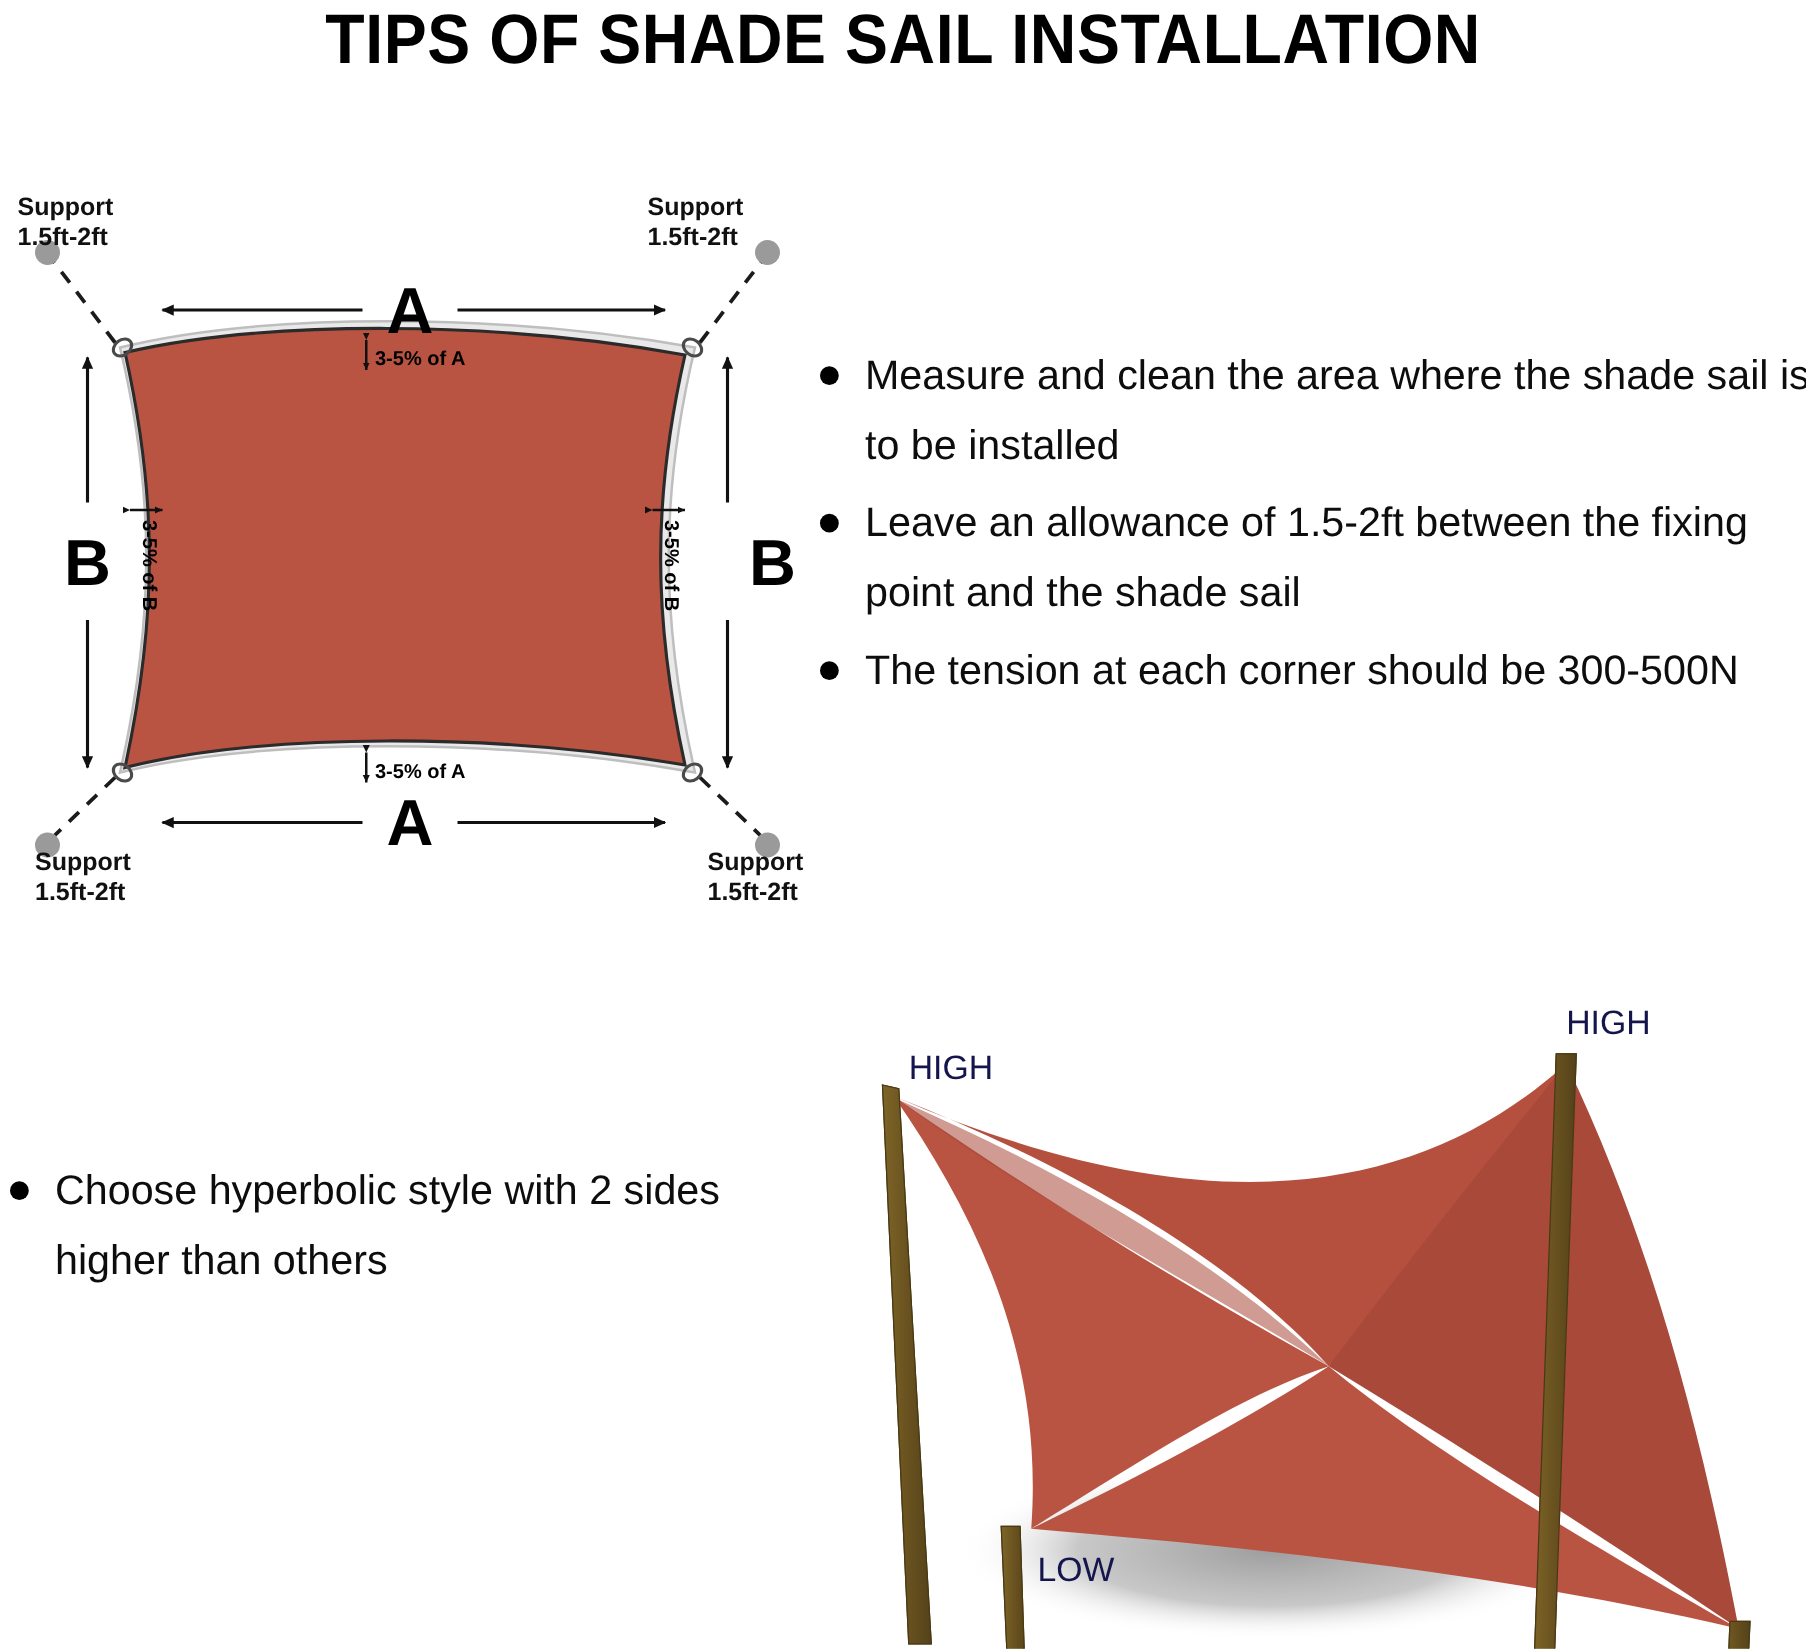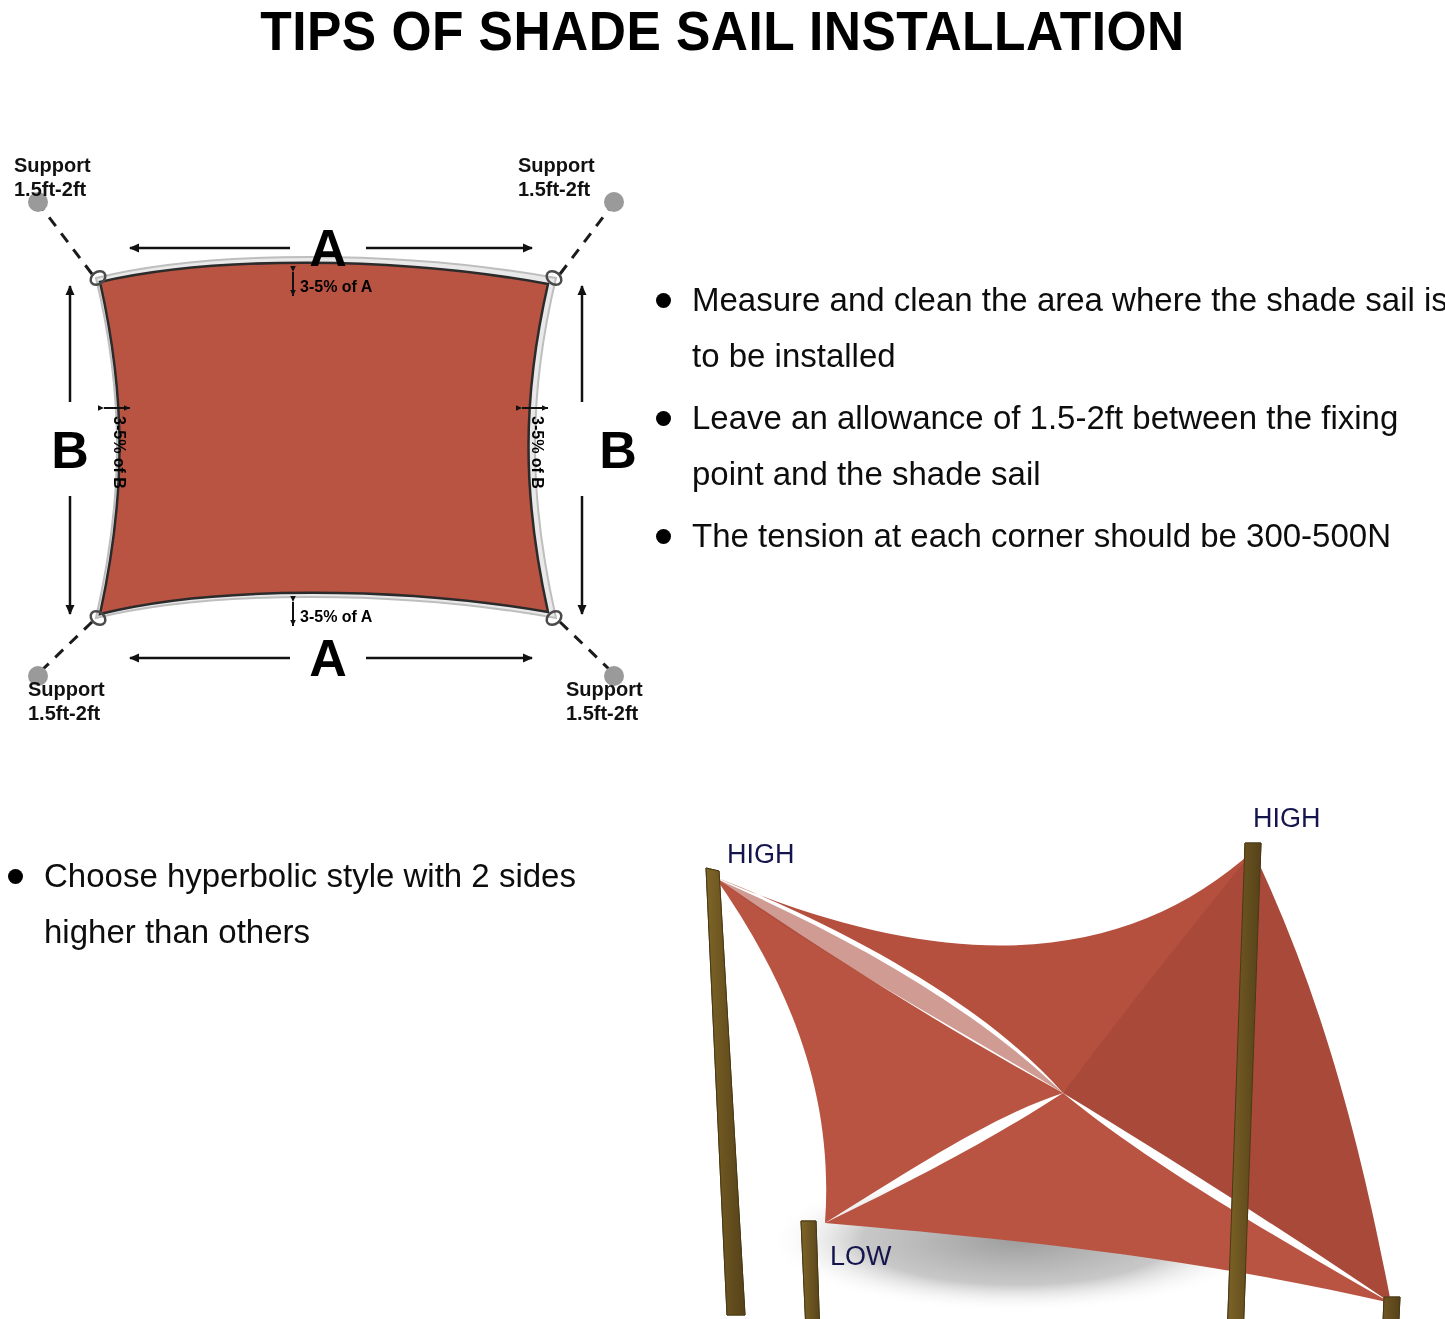--- a/index.html
+++ b/index.html
@@ -95,21 +95,21 @@
     width: 800px;
   }
   #tips-right .bullet-item {
     font-size: 33px;
     line-height: 56px;
   }
   #tips-right .bullet-item::before { top: 21px; }
 
   #tips-left {
     left: 0px;
-    top: 848px;
+    top: 924px;
     width: 630px;
   }
   #tips-left .bullet-item {
     font-size: 33px;
     line-height: 56px;
   }
   #tips-left .bullet-item::before { top: 21px; }
 
   
   #hypar-illustration {

